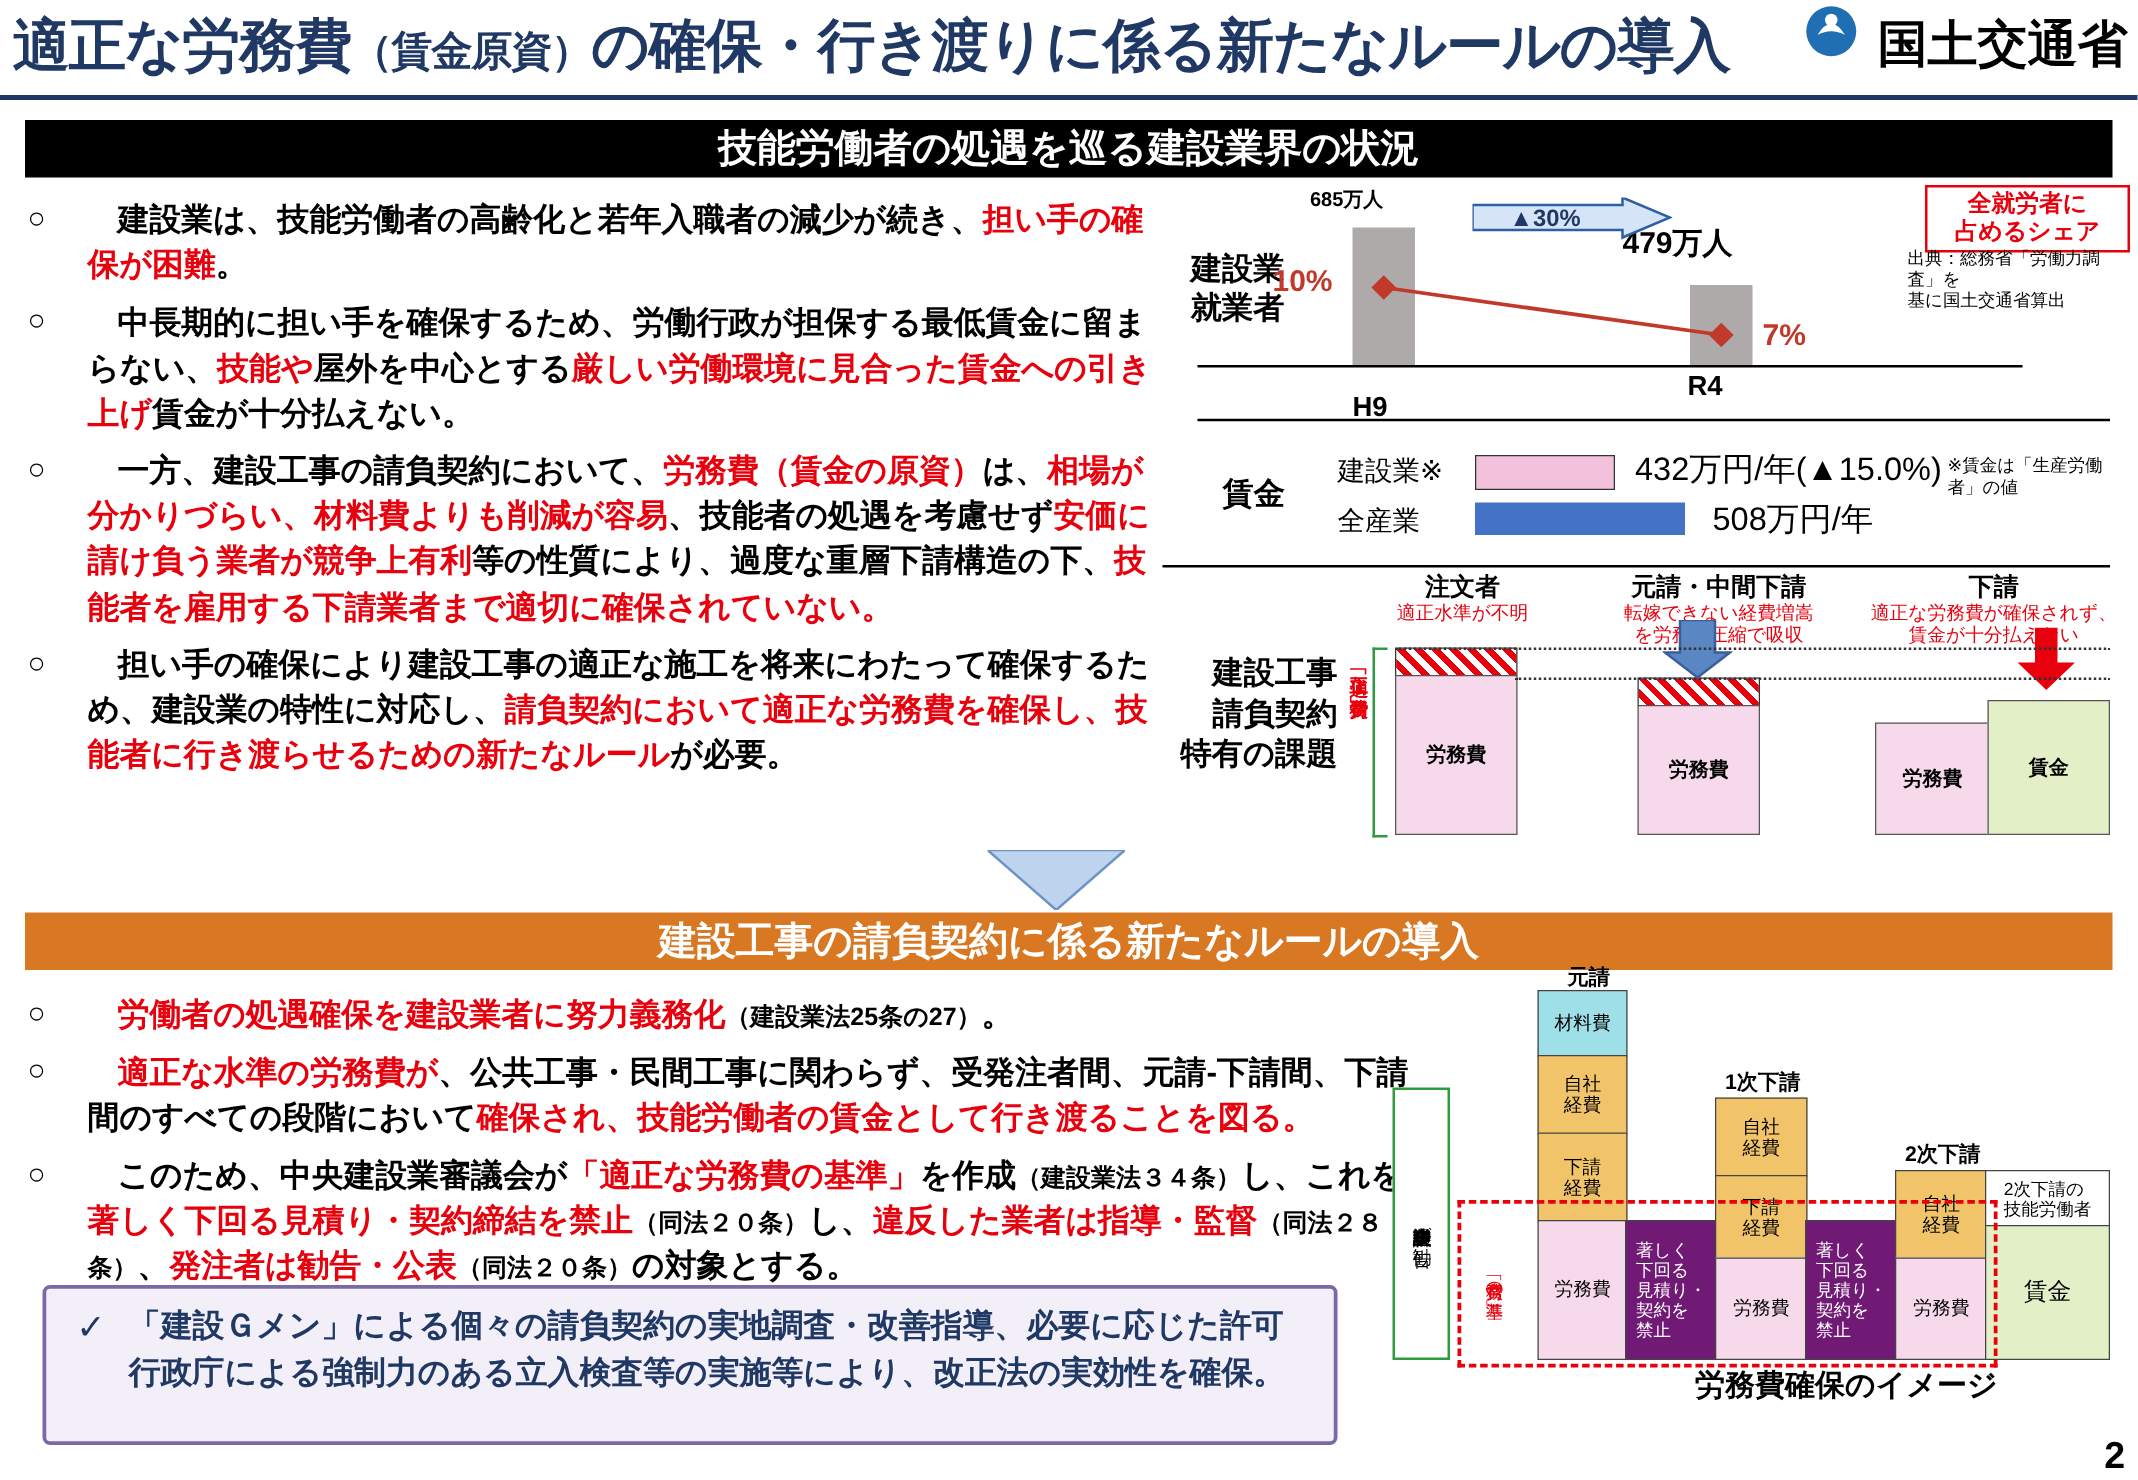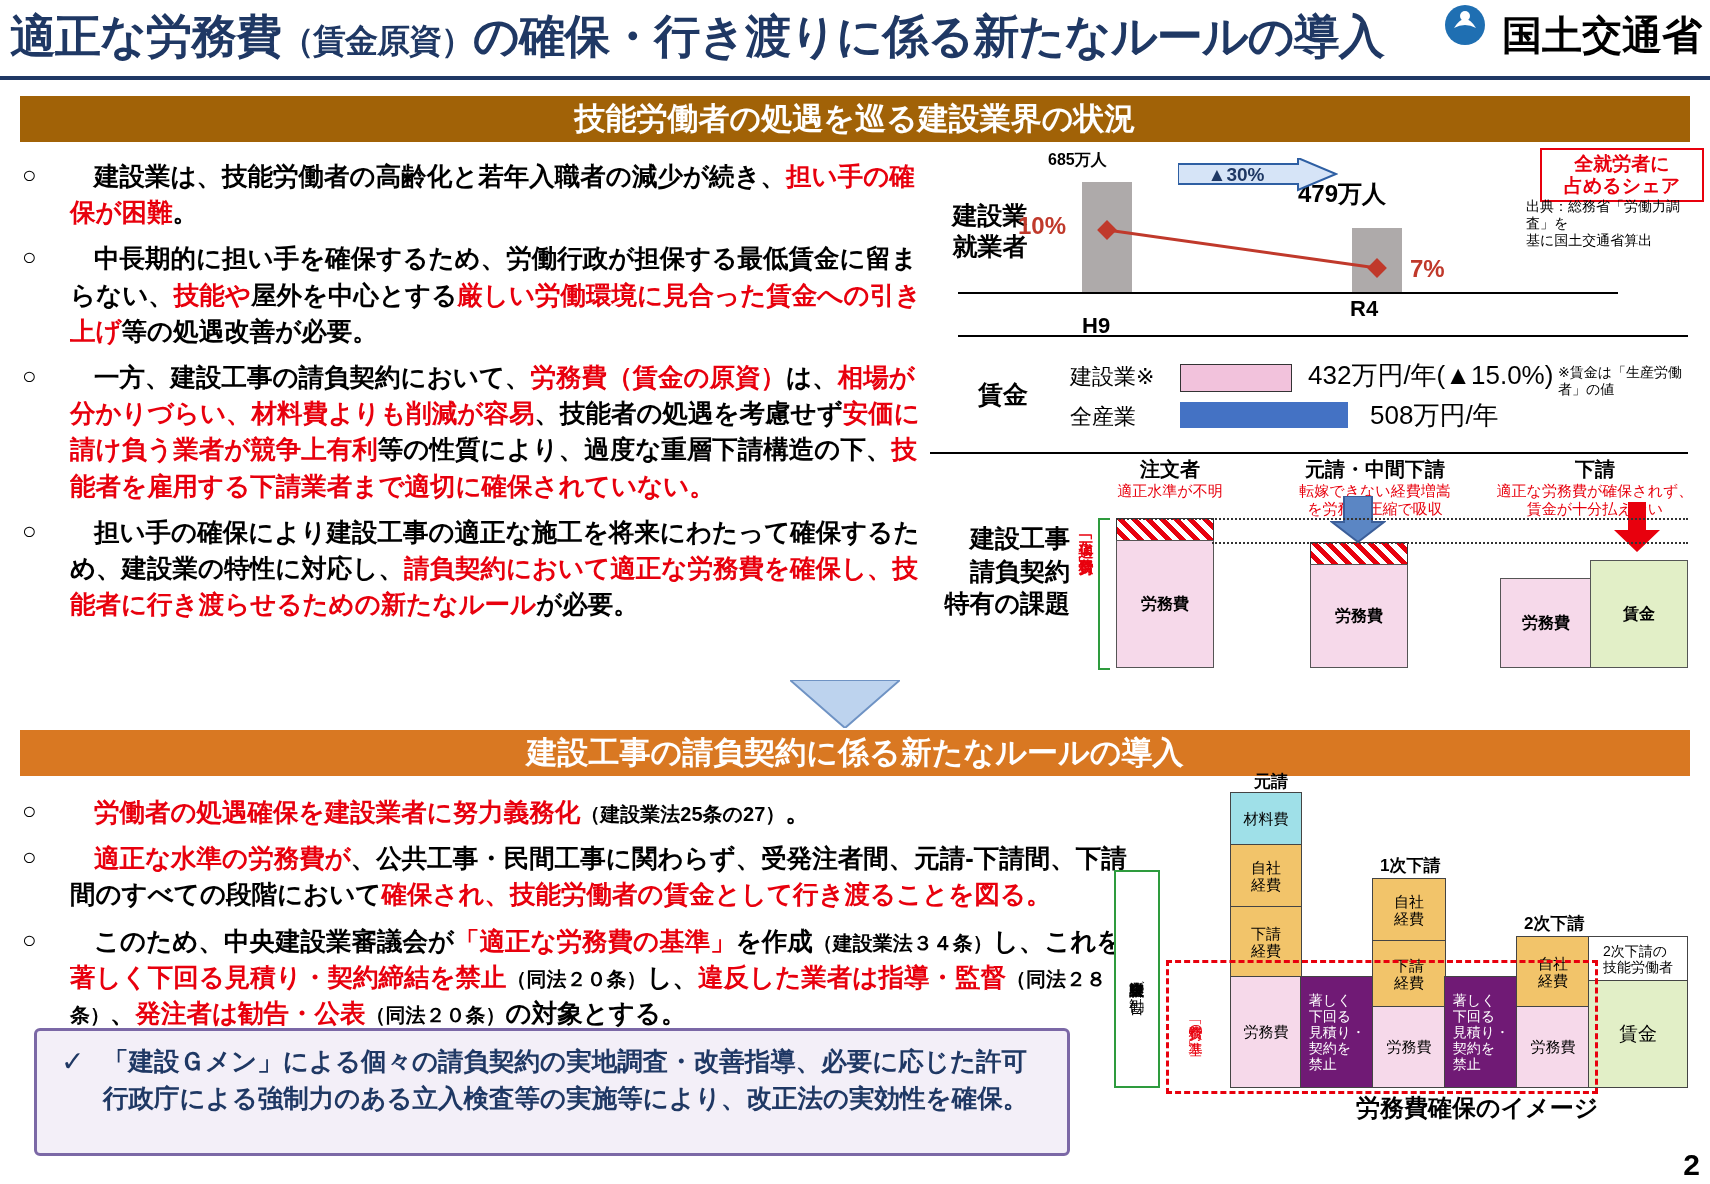--- a/index.html
+++ b/index.html
@@ -4,21 +4,21 @@
 <style>
   html,body{margin:0;padding:0;}
   body{width:1710px;height:1184px;background:#ffffff;font-family:"Liberation Sans","DejaVu Sans",sans-serif;position:relative;overflow:hidden;}
   .title-bar{position:absolute;left:0;top:0;width:1710px;height:78px;}
   .title-text{position:absolute;left:10px;top:6px;font-size:46px;font-weight:bold;color:#1F3864;letter-spacing:-1px;white-space:nowrap;}
   .title-text .small{font-size:33px;}
   .ministry{position:absolute;right:8px;top:8px;font-size:40px;font-weight:bold;color:#000;white-space:nowrap;}
   .ministry-logo{position:absolute;right:222px;top:2px;width:46px;height:46px;}
   .title-rule{position:absolute;left:0;top:76px;width:1710px;height:4px;background:#1F3864;}
   .band{position:absolute;text-align:center;color:#fff;font-weight:bold;}
-  .band1{left:20px;top:96px;width:1670px;height:46px;background:#a16207;font-size:31px;line-height:46px;}
+  .band1{left:20px;top:96px;width:1670px;height:46px;background:#000000;font-size:31px;line-height:46px;}
   .band2{left:20px;top:730px;width:1670px;height:46px;background:#D97822;font-size:31px;line-height:46px;}
 
   .bullets{position:absolute;font-size:25.5px;line-height:1.42;color:#000;font-weight:bold;}
   .b-left{left:22px;}
   .bullet{position:relative;padding-left:0;margin-bottom:10px;}
   .mark{position:absolute;left:0;top:0;font-size:24px;}
   .btext{display:block;padding-left:48px;text-indent:24px;}
   .red{color:#E8000D;}
   .sm{font-size:20px;font-weight:bold;}
 
@@ -81,21 +81,21 @@
 
 <div class="band band1">技能労働者の処遇を巡る建設業界の状況</div>
 
 <div class="bullets b-left" id="s1bullets" style="top:158px;width:905px;">
     <div class="bullet">
       <span class="mark">○</span>
       <span class="btext"><span>建設業は、技能労働者の高齢化と若年入職者の減少が続き、</span><span class="red">担い手の確保が困難</span><span>。</span></span>
     </div>
     <div class="bullet">
       <span class="mark">○</span>
-      <span class="btext"><span>中長期的に担い手を確保するため、労働行政が担保する最低賃金に留まらない、</span><span class="red">技能や</span><span>屋外を中心とする</span><span class="red">厳しい労働環境に見合った賃金への引き上げ</span><span>等の処遇改善が必要。</span></span>
+      <span class="btext"><span>中長期的に担い手を確保するため、労働行政が担保する最低賃金に留まらない、</span><span class="red">技能や</span><span>屋外を中心とする</span><span class="red">厳しい労働環境に見合った賃金への引き上げ</span><span>賃金が十分払えない。</span></span>
     </div>
     <div class="bullet">
       <span class="mark">○</span>
       <span class="btext"><span>一方、建設工事の請負契約において、</span><span class="red">労務費（賃金の原資）</span><span>は、</span><span class="red">相場が分かりづらい、材料費よりも削減が容易</span><span>、技能者の処遇を考慮せず</span><span class="red">安価に請け負う業者が競争上有利</span><span>等の性質により、過度な重層下請構造の下、</span><span class="red">技能者を雇用する下請業者まで適切に確保されていない。</span></span>
     </div>
     <div class="bullet">
       <span class="mark">○</span>
       <span class="btext"><span>担い手の確保により建設工事の適正な施工を将来にわたって確保するため、建設業の特性に対応し、</span><span class="red">請負契約において適正な労務費を確保し、技能者に行き渡らせるための新たなルール</span><span>が必要。</span></span>
     </div>
   </div>

